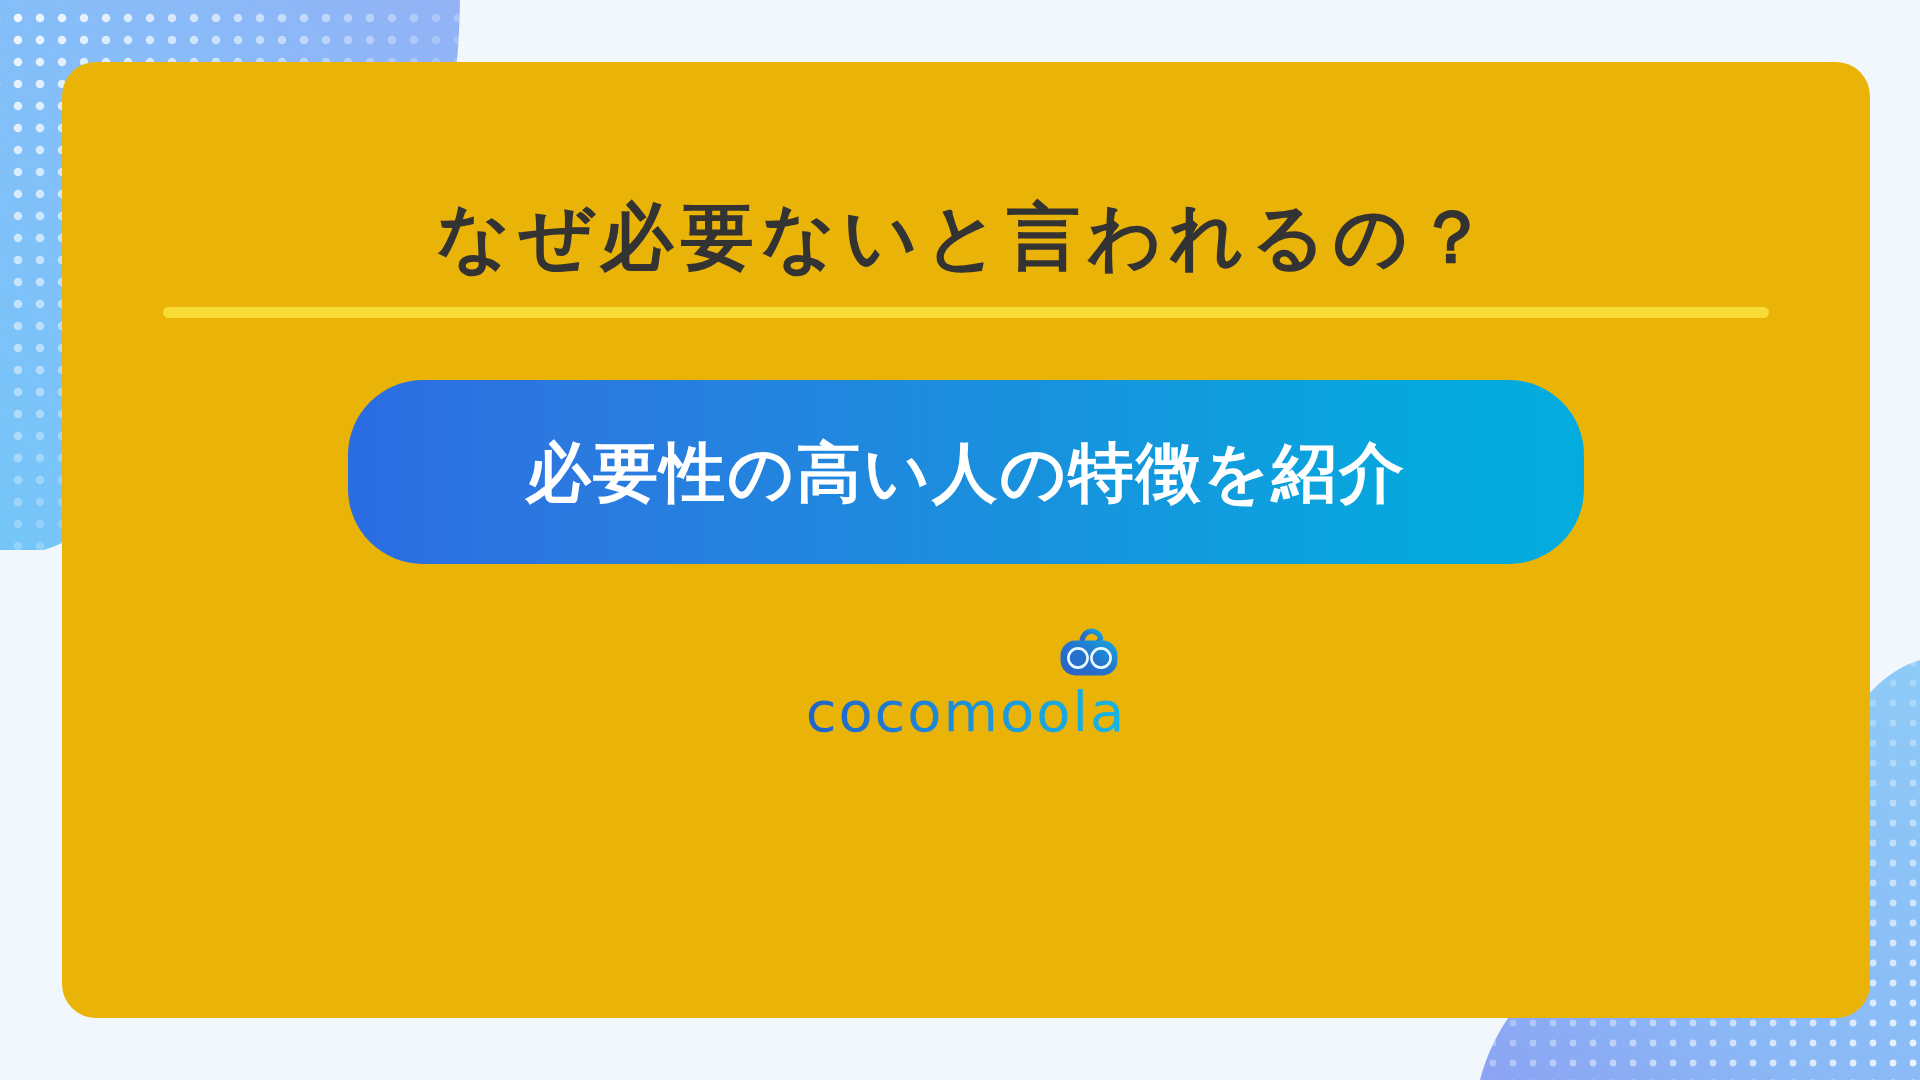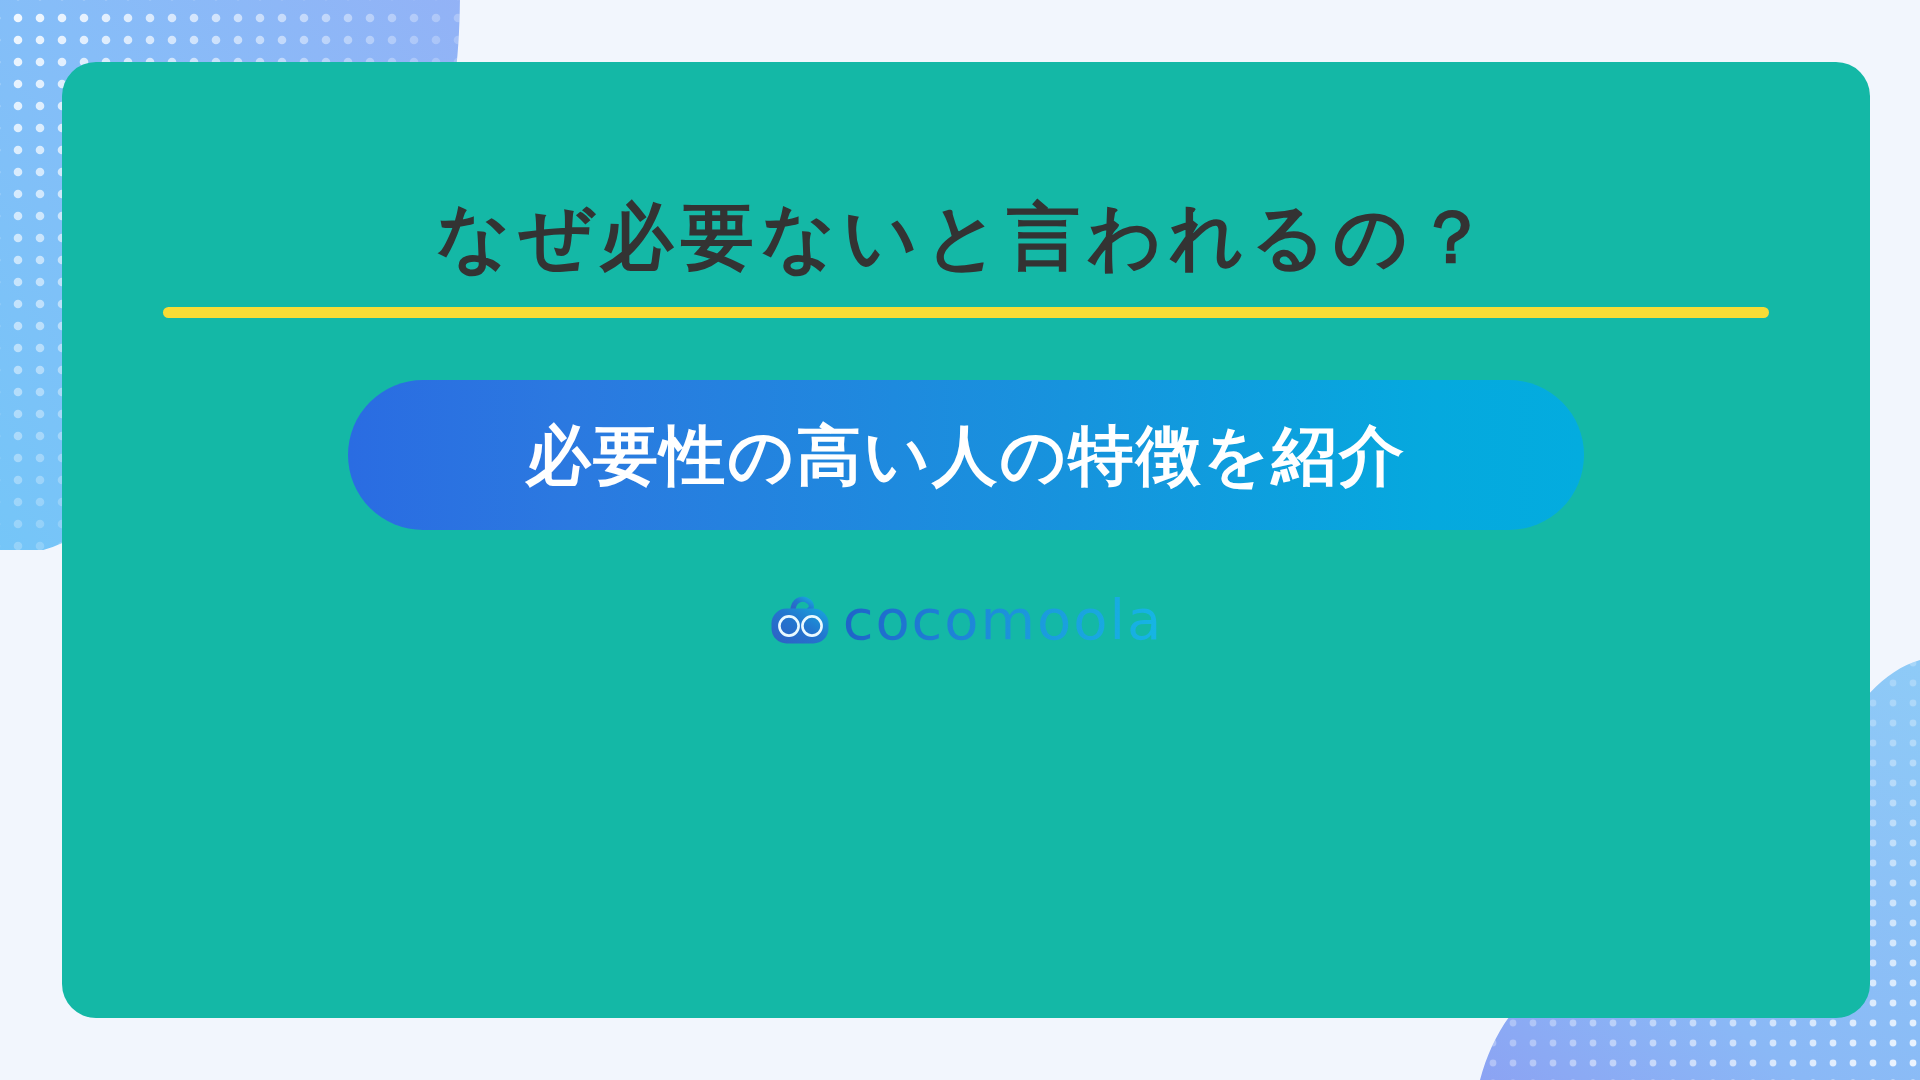--- a/index.html
+++ b/index.html
@@ -48,21 +48,21 @@
   }
   .blob-br svg { display: block; width: 100%; height: 100%; }
 
   
   .card {
     position: absolute;
     left: 62px;
     top: 62px;
     width: 1808px;
     height: 956px;
-    background: #14b8a6;
+    background: #eab308;
     border-radius: 34px;
     z-index: 5;
   }
 
   .card-inner {
     position: absolute;
     inset: 0;
     display: flex;
     flex-direction: column;
     align-items: center;
@@ -101,43 +101,44 @@
     width: 1606px;
     height: 11px;
     border-radius: 6px;
     background: #f8dc35;
   }
 
   
   .cta {
     margin-top: 62px;
     width: 1236px;
-    height: 150px;
+    height: 184px;
     border-radius: 75px;
     background-image: linear-gradient(90deg, #2a6ce2 0%, #2b79e0 18%, #1793dd 58%, #05a9de 88%, #03acdf 100%);
     display: flex;
     align-items: center;
     justify-content: center;
     box-sizing: border-box;
   }
   .cta-label {
     color: #ffffff;
     font-size: 65px;
     font-weight: 700;
     letter-spacing: 0.035em;
     line-height: 1;
     white-space: nowrap;
   }
 
   
   .brand {
     margin-top: 62px;
     display: flex;
-    align-items: center;
+    align-items: flex-end;
     gap: 6px;
+    flex-direction: column;
   }
   .brand-mark { width: 68px; height: 52px; display: block; }
   .brand-word {
     font-size: 56px;
     font-weight: 400;
     letter-spacing: 0.035em;
     line-height: 1;
     background-image: linear-gradient(90deg, #1f63c8 0%, #1f7ed6 30%, #1b9bdd 62%, #16b6e4 100%);
     -webkit-background-clip: text;
     background-clip: text;

